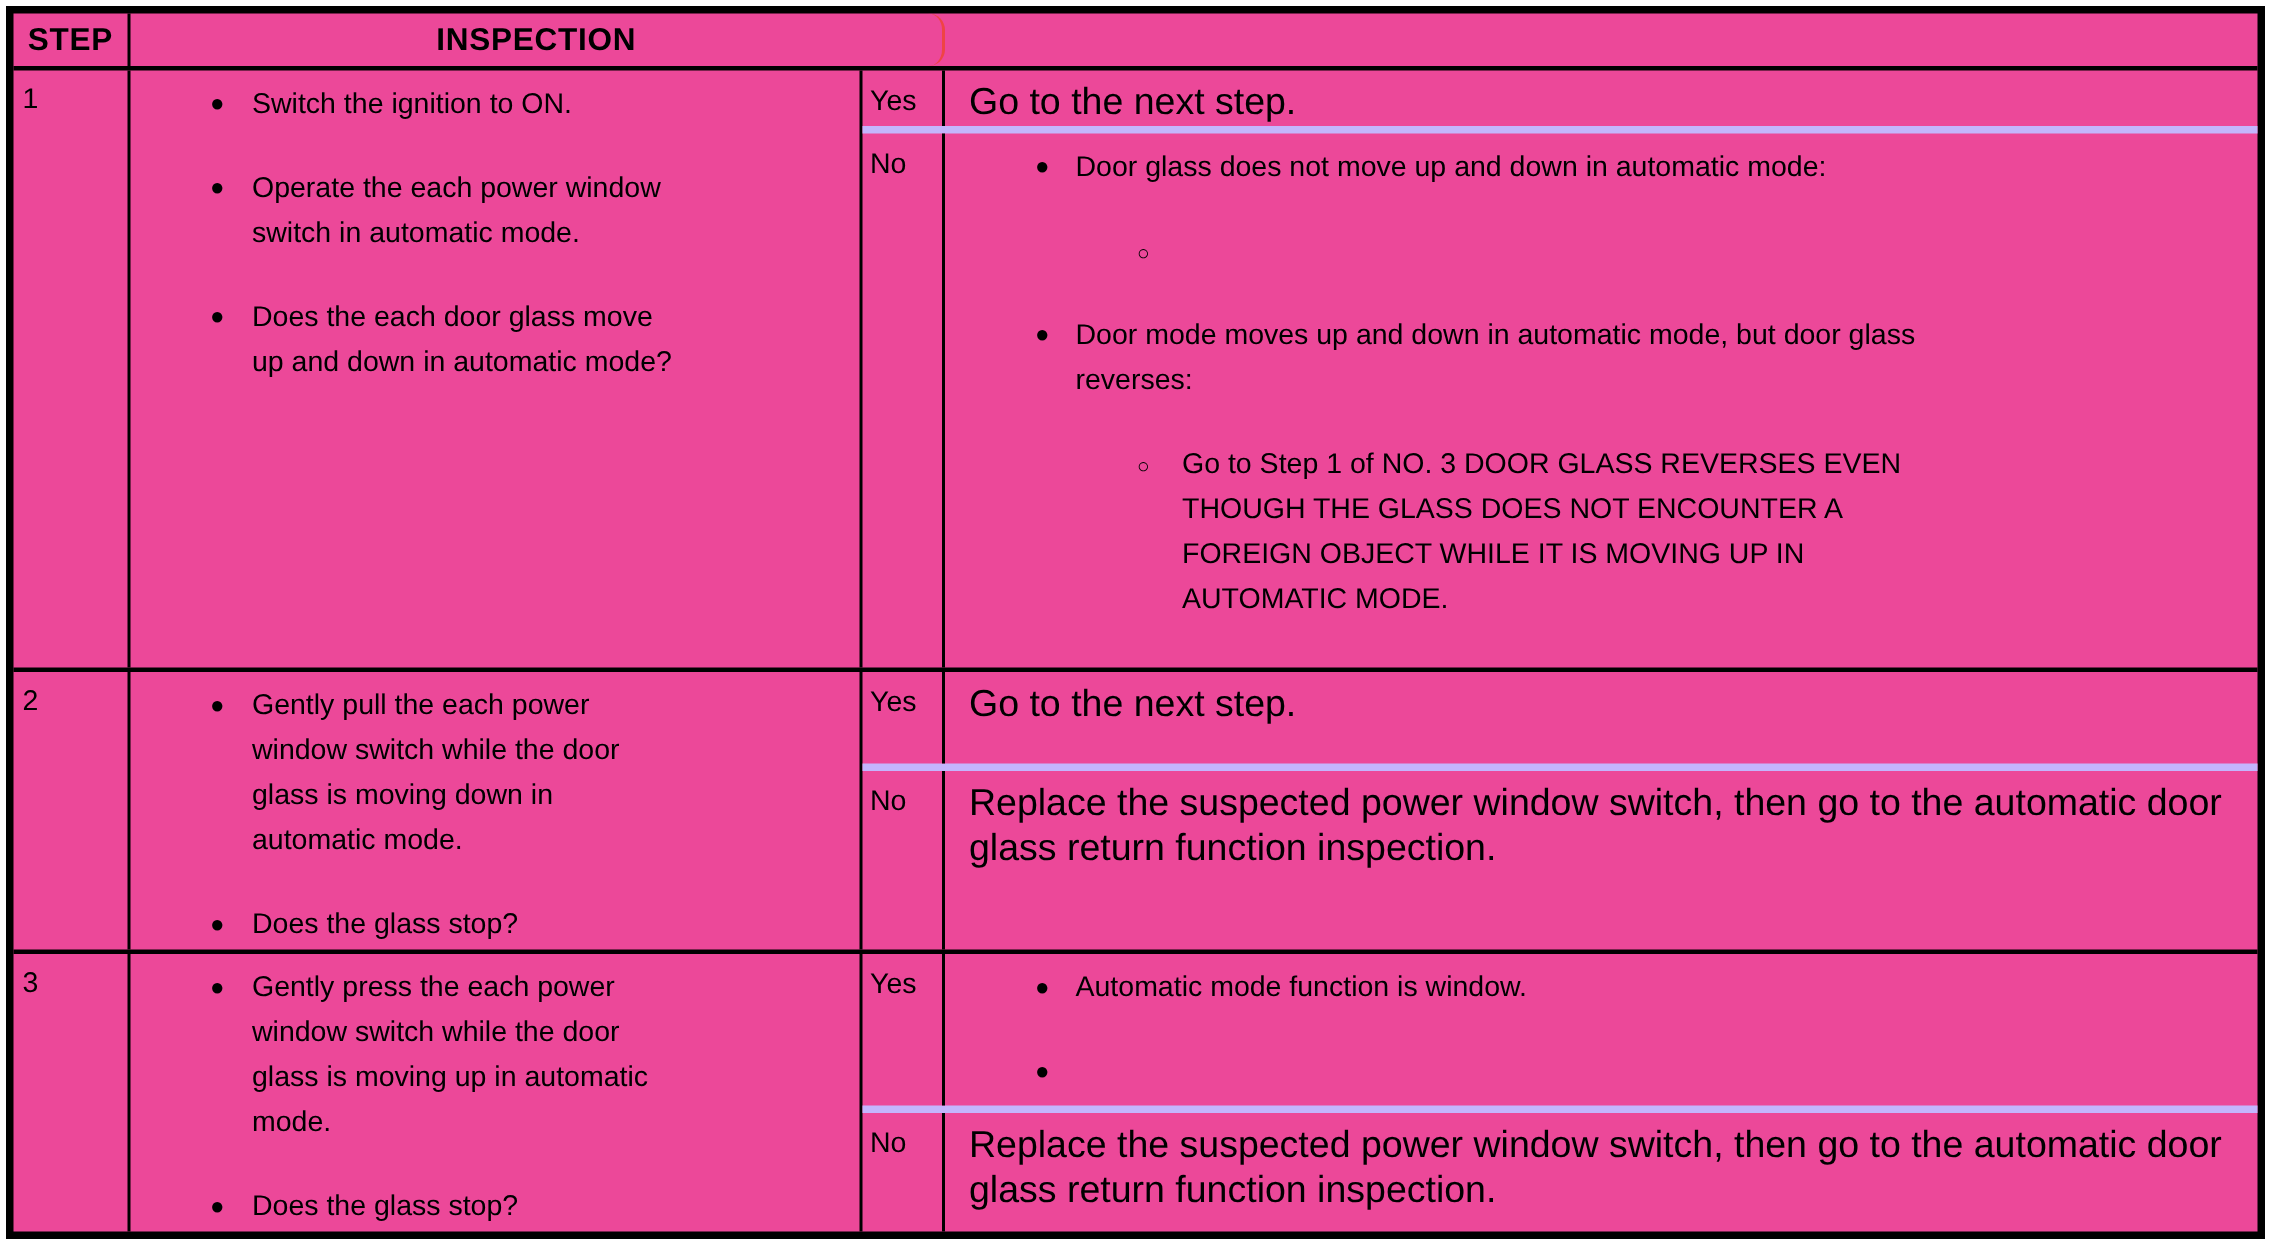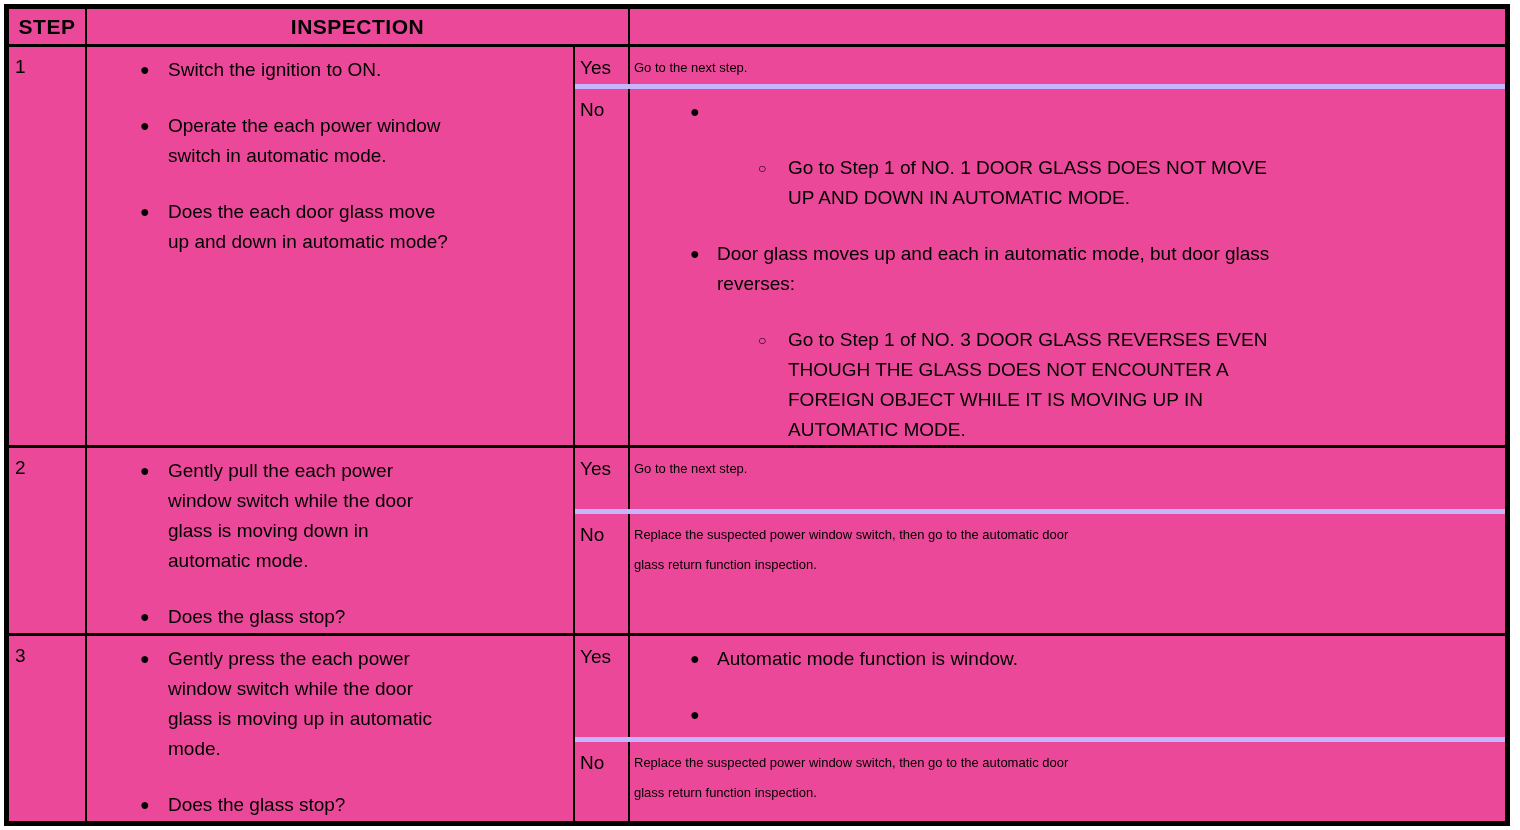--- a/index.html
+++ b/index.html
@@ -18,21 +18,21 @@
     flex-direction: column;
     background: #ec4899;
   }
   
   .hrow { display: flex; height: 38px; border-bottom: 3px solid #000; flex: none; }
   .hcell {
     display: flex; align-items: center; justify-content: center;
     font-weight: bold; font-size: 21px; letter-spacing: 0.5px;
   }
   .h-step { width: 78px; border-right: 2px solid #000; }
-  .h-ins  { width: 543px; border-right: 2px solid #000000; }
+  .h-ins  { width: 543px; border-right: 2px solid #ef4444; border-radius: 11px; }
   .h-act  { flex: 1; }
   
   .row { display: flex; border-bottom: 3px solid #000; flex: none; }
   .row:last-child { border-bottom: none; flex: 1; }
   .c-step {
     width: 78px; border-right: 2px solid #000;
     padding: 5px 0 0 6px; font-size: 19px; line-height: 30px;
   }
   .c-ins {
     width: 488px; border-right: 2px solid #000;
@@ -41,22 +41,22 @@
   .c-act { flex: 1; display: flex; flex-direction: column; }
   .sub { display: flex; flex: none; }
   .sub-yes { border-bottom: 5px solid #c4b5fd; }
   .sub-no { flex: 1; }
   .c-yn {
     width: 55px; border-right: 2px solid #000;
     padding: 6px 0 0 5px; font-size: 19px; line-height: 30px; flex: none;
   }
   .c-atext { flex: 1; padding-top: 8px; }
   .c-atext.plain {
-    padding: 6px 10px 0 4px;
-    font-size: 13px; line-height: 30px; white-space: pre-line;
+    padding: 6px 10px 0 16px;
+    font-size: 25px; line-height: 30px; white-space: pre-line;
   }
   
   .li { display: flex; margin-bottom: 26px; font-size: 19px; }
   .li:last-child { margin-bottom: 0; }
   .b { flex: none; width: 28px; font-size: 16px; line-height: 30px; }
   .t { line-height: 30px; white-space: pre-line; }
   .c-ins .li { padding-left: 53px; }
   .li.l1 { padding-left: 60px; }
   .li.l1 .b { width: 27px; }
   .li.l2 { padding-left: 128px; }
@@ -93,29 +93,28 @@
     <div class="c-act">
       <div class="sub sub-yes" style="height:42px">
         <div class="c-yn">Yes</div>
         <div class="c-atext plain">Go to the next step.</div>
       </div>
       <div class="sub sub-no">
         <div class="c-yn">No</div>
         <div class="c-atext">
           <div class="li l1">
             <span class="b">●</span>
+            <span class="t">Door glass does not move up and down in automatic mode:</span>
           </div>
           <div class="li l2">
             <span class="b">○</span>
-            <span class="t">Go to Step 1 of NO. 1 DOOR GLASS DOES NOT MOVE
-UP AND DOWN IN AUTOMATIC MODE.</span>
           </div>
           <div class="li l1">
             <span class="b">●</span>
-            <span class="t">Door glass moves up and each in automatic mode, but door glass
+            <span class="t">Door mode moves up and down in automatic mode, but door glass
 reverses:</span>
           </div>
           <div class="li l2">
             <span class="b">○</span>
             <span class="t">Go to Step 1 of NO. 3 DOOR GLASS REVERSES EVEN
 THOUGH THE GLASS DOES NOT ENCOUNTER A
 FOREIGN OBJECT WHILE IT IS MOVING UP IN
 AUTOMATIC MODE.</span>
           </div>
         </div>

